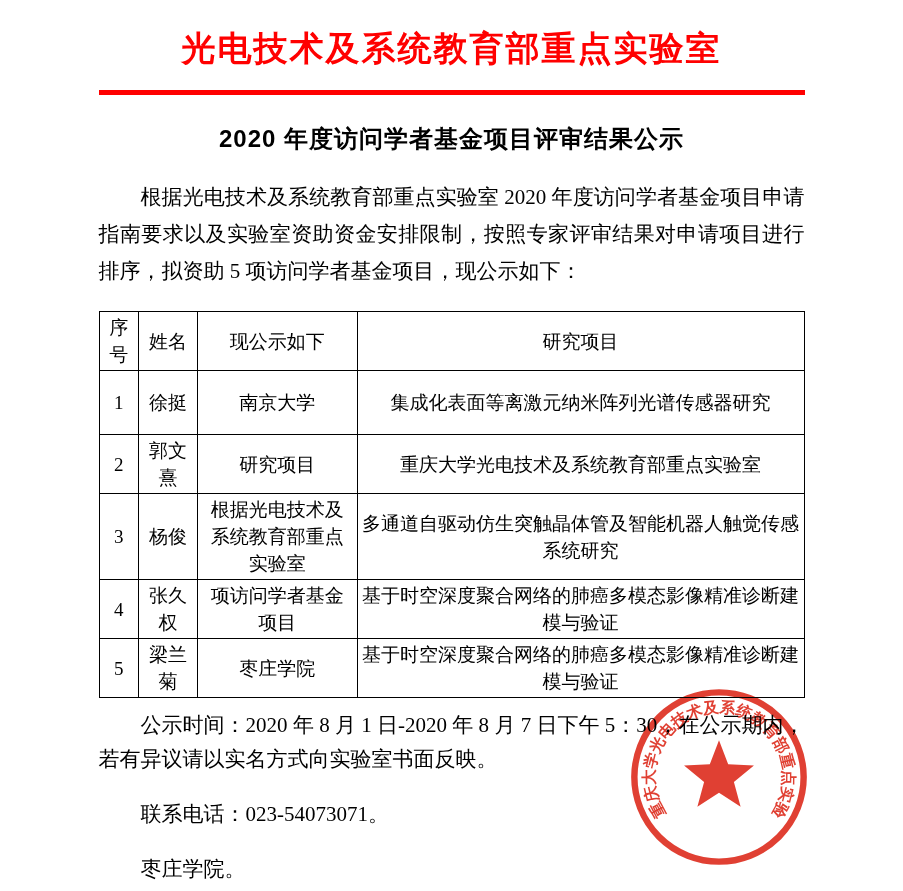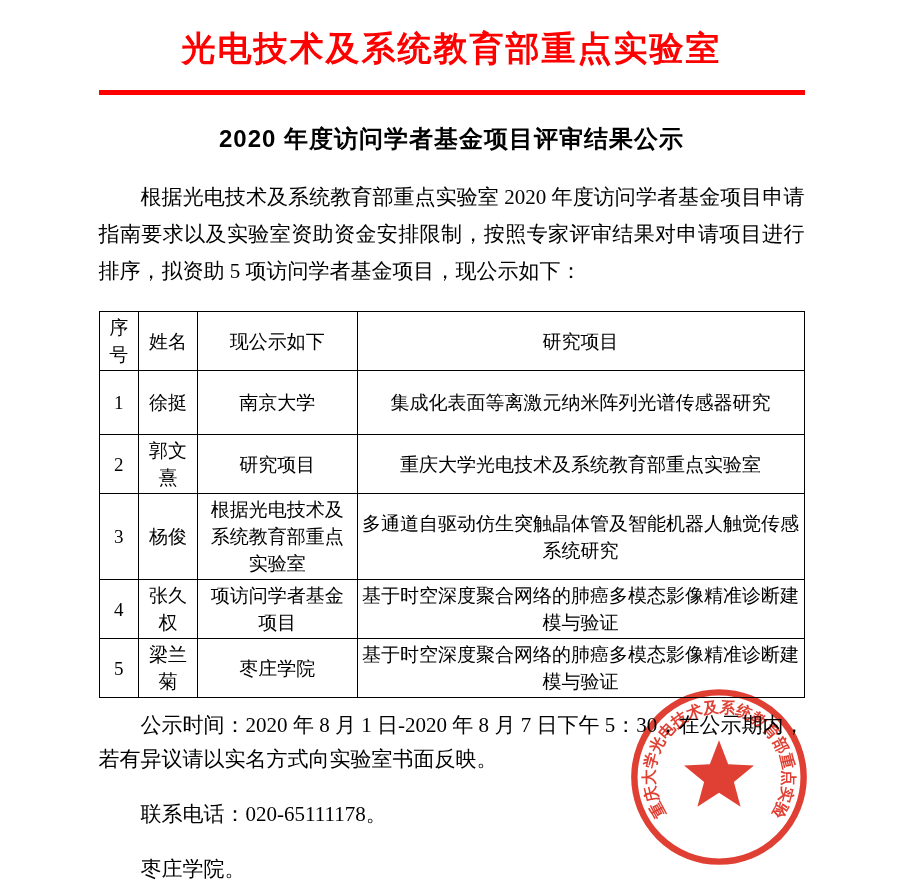--- a/index.html
+++ b/index.html
@@ -146,21 +146,21 @@
         <tr class="r-5">
           <td>5</td>
           <td>梁兰菊</td>
           <td>枣庄学院</td>
           <td>基于时空深度聚合网络的肺癌多模态影像精准诊断建模与验证</td>
         </tr>
       </tbody>
     </table>
 
     <p class="notice">公示时间：2020 年 8 月 1 日-2020 年 8 月 7 日下午 5：30，在公示期内，若有异议请以实名方式向实验室书面反映。</p>
-    <p class="phone-line">联系电话：020-65111178。</p>
+    <p class="phone-line">联系电话：023-54073071。</p>
     <p class="closing-line">枣庄学院。</p>
 
   </div>
 
   <svg class="seal" viewBox="0 0 200 200" xmlns="http://www.w3.org/2000/svg" aria-hidden="true">
     <circle cx="100" cy="100" r="92" fill="none" stroke="#dd2b1c" stroke-width="7"></circle>
     <polygon fill="#dd2b1c" points="100,60 110,86.2 138,87.6 116.2,105.3 123.5,132.4 100,117 76.5,132.4 83.8,105.3 62,87.6 90,86.2"></polygon>
     <defs>
       <path id="sealArc" d="M 42.7 140.2 A 70 70 0 1 1 157.3 140.2" fill="none"></path>
     </defs>

